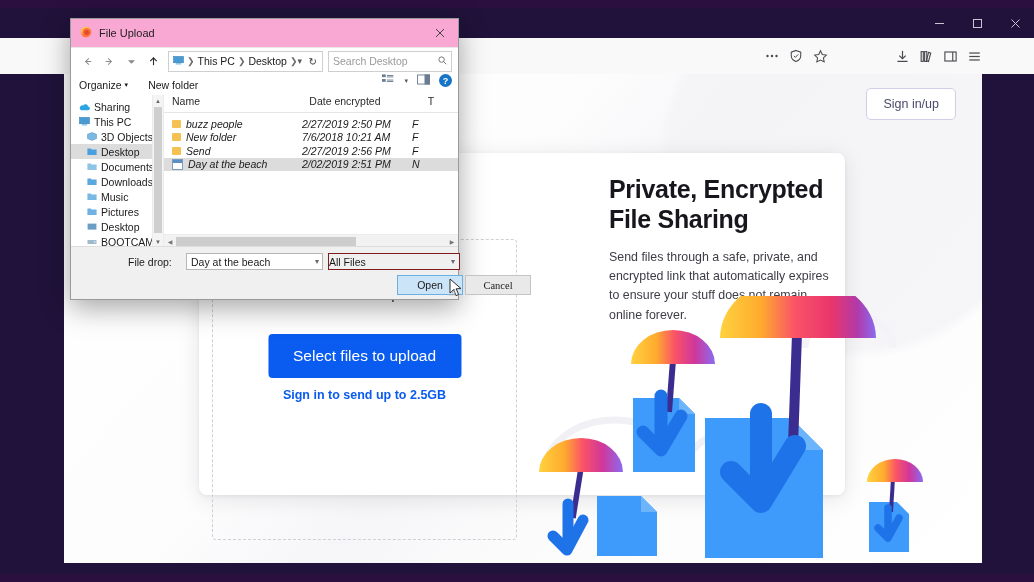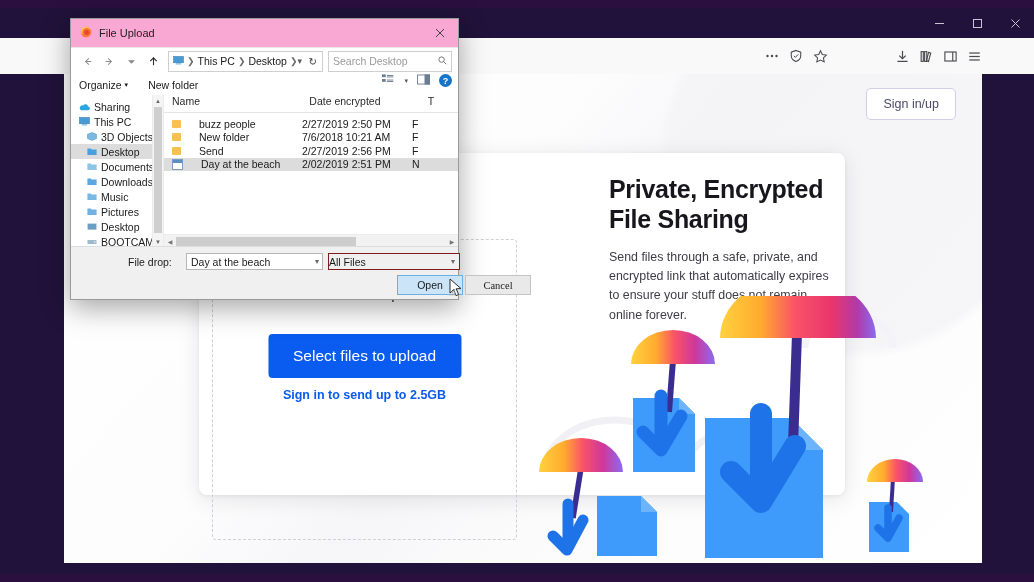--- a/index.html
+++ b/index.html
@@ -198,21 +198,21 @@
     font-size:10.5px;color:#2a2a2a;gap:14px;
   }
   .fd-col{padding-left:8px;box-sizing:border-box;}
   .fd-col.c-name{width:130px;}
   .fd-col.c-date{width:110px;}
   .fd-col.c-type{width:40px;}
   .fd-row{
     display:flex;height:13.5px;align-items:center;font-size:10.5px;color:#1a1a1a;cursor:pointer;
   }
   .fd-row.selected{background:#dcdcdc;}
-  .fd-cell{padding-left:8px;box-sizing:border-box;display:flex;align-items:center;gap:18px;white-space:nowrap;overflow:hidden;}
+  .fd-cell{padding-left:8px;box-sizing:border-box;display:flex;align-items:center;gap:5px;white-space:nowrap;overflow:hidden;font-style:italic;}
   .fd-cell.c-name{width:130px;}
   .fd-cell.c-date{width:110px;}
   .fd-cell.c-type{width:40px;}
   .folder-ico{width:9px;height:8px;background:#f5c153;border-radius:1px;flex:none;}
   .file-ico{width:9px;height:9px;background:#ffffff;border:1px solid #7c9cc0;flex:none;position:relative;}
   .file-ico::after{content:"";position:absolute;left:0;top:0;right:0;height:3px;background:#5a8ec4;}
   #fd-hscroll{
     position:absolute;left:0;right:0;bottom:0;height:12px;background:#f2f2f2;border-top:1px solid #ececec;
     cursor:pointer;
   }

